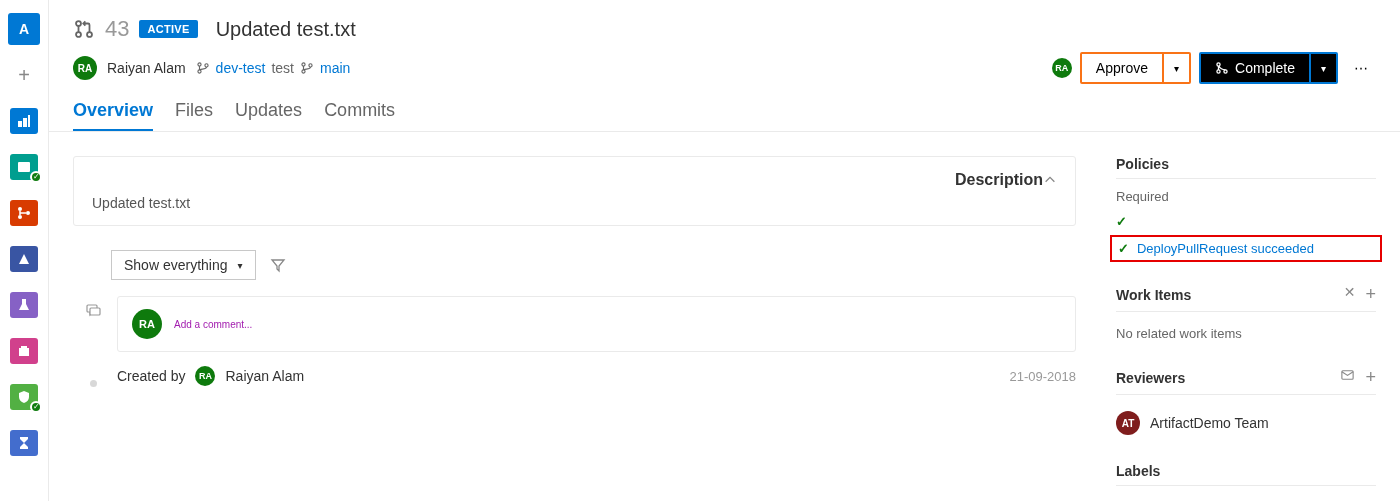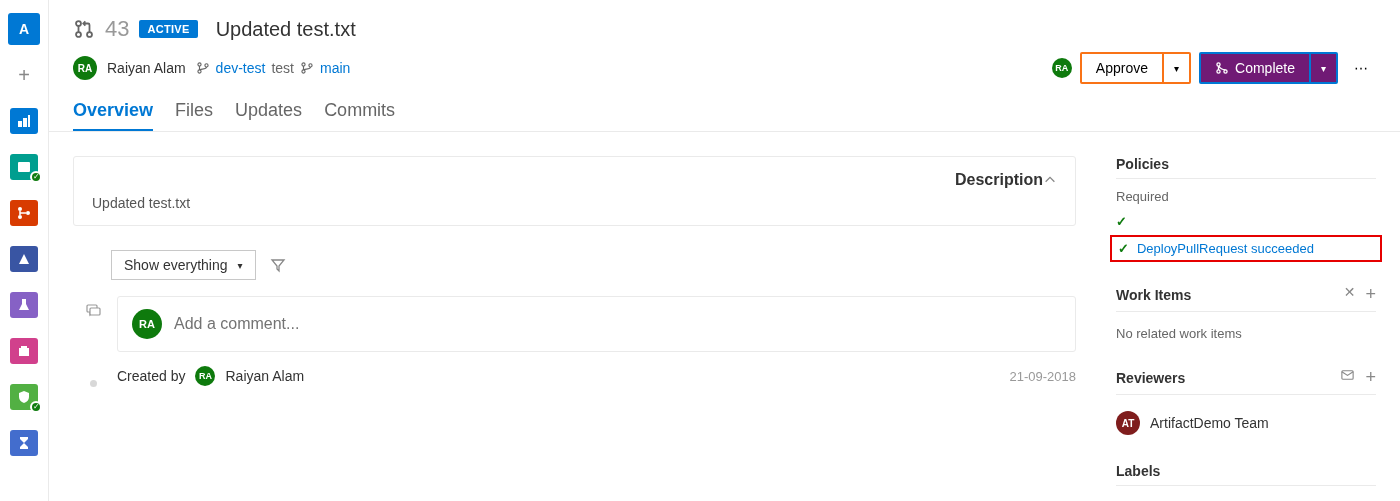--- a/index.html
+++ b/index.html
@@ -44,21 +44,21 @@
     .branch-link { color: #0078d4; text-decoration: none; cursor: pointer; }
     .branch-icon { color: #666; }
     .into { color: #666; }
     
     .actions { display: flex; align-items: center; gap: 8px; }
     .btn { border: 2px solid #f97316; background: #fff; padding: 6px 14px; font-size: 14px; cursor: pointer; display: flex; align-items: center; gap: 6px; border-radius: 2px; }
     .btn.split { padding: 6px 10px; border-left: none; }
     .btn-group { display: flex; }
     .btn-group .btn:first-child { border-radius: 2px 0 0 2px; }
     .btn-group .btn:last-child { border-radius: 0 2px 2px 0; border-left-color: rgba(200,200,200,0.6); }
-    .btn.primary { background: #701a75; color: #fff; border-color: #0078d4; }
+    .btn.primary { background: #000000; color: #fff; border-color: #0078d4; }
     .btn.primary.split { border-left-color: rgba(255,255,255,0.3); }
     .btn.icon-only { padding: 6px 8px; border: none; }
     .chev { font-size: 10px; }
     
     .tabs { display: flex; gap: 22px; }
     .tab { padding: 8px 0; cursor: pointer; color: #666; font-size: 18px; border-bottom: 2px solid transparent; }
     .tab.active { color: #0078d4; font-weight: 600; border-bottom-color: #0078d4; }
     
     
     .content { display: flex; flex: 1; overflow: hidden; }
@@ -71,21 +71,21 @@
     .desc-text { color: #555; margin-top: 6px; font-size: 14px; }
     
     .timeline { margin-top: 24px; margin-left: 10px; }
     .filter-row { display: flex; align-items: center; gap: 14px; margin-bottom: 16px; margin-left: 28px; }
     .dropdown { border: 1px solid #c8c8c8; padding: 6px 12px; font-size: 14px; cursor: pointer; display: flex; align-items: center; gap: 10px; background: #fff; }
     .filter-icon { color: #888; cursor: pointer; }
     
     .timeline-row { display: flex; gap: 14px; align-items: flex-start; margin-bottom: 14px; }
     .timeline-icon { width: 20px; display: flex; justify-content: center; color: #999; padding-top: 6px; }
     .comment-box { flex: 1; border: 1px solid #eaeaea; border-radius: 3px; padding: 12px 14px; display: flex; align-items: center; gap: 12px; }
-    .comment-placeholder { color: #737373; font-size: 16px; }
+    .comment-placeholder { color: #a21caf; font-size: 10px; }
     .created-row { flex: 1; display: flex; align-items: center; justify-content: space-between; font-size: 14px; }
     .created-left { display: flex; align-items: center; gap: 10px; }
     .date { color: #999; font-size: 13px; }
     
     .dot { width: 7px; height: 7px; border-radius: 50%; background: #d8d8d8; margin: 8px auto 0; }
     
     
     .section { margin-bottom: 22px; }
     .section-header { display: flex; justify-content: space-between; align-items: center; border-bottom: 1px solid #eaeaea; padding-bottom: 6px; margin-bottom: 10px; }
     .section-title { font-size: 14px; font-weight: 600; }

